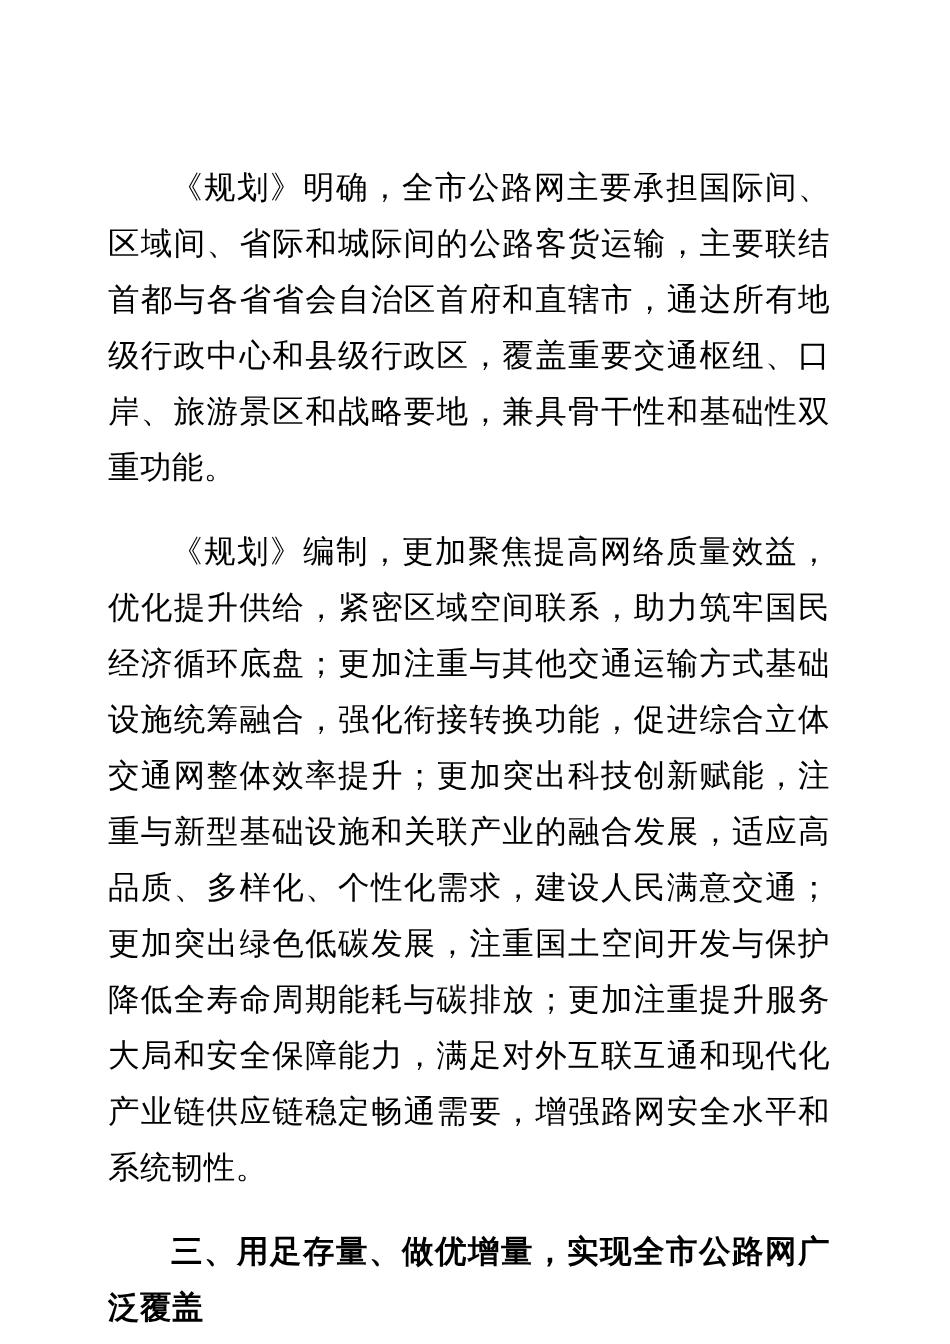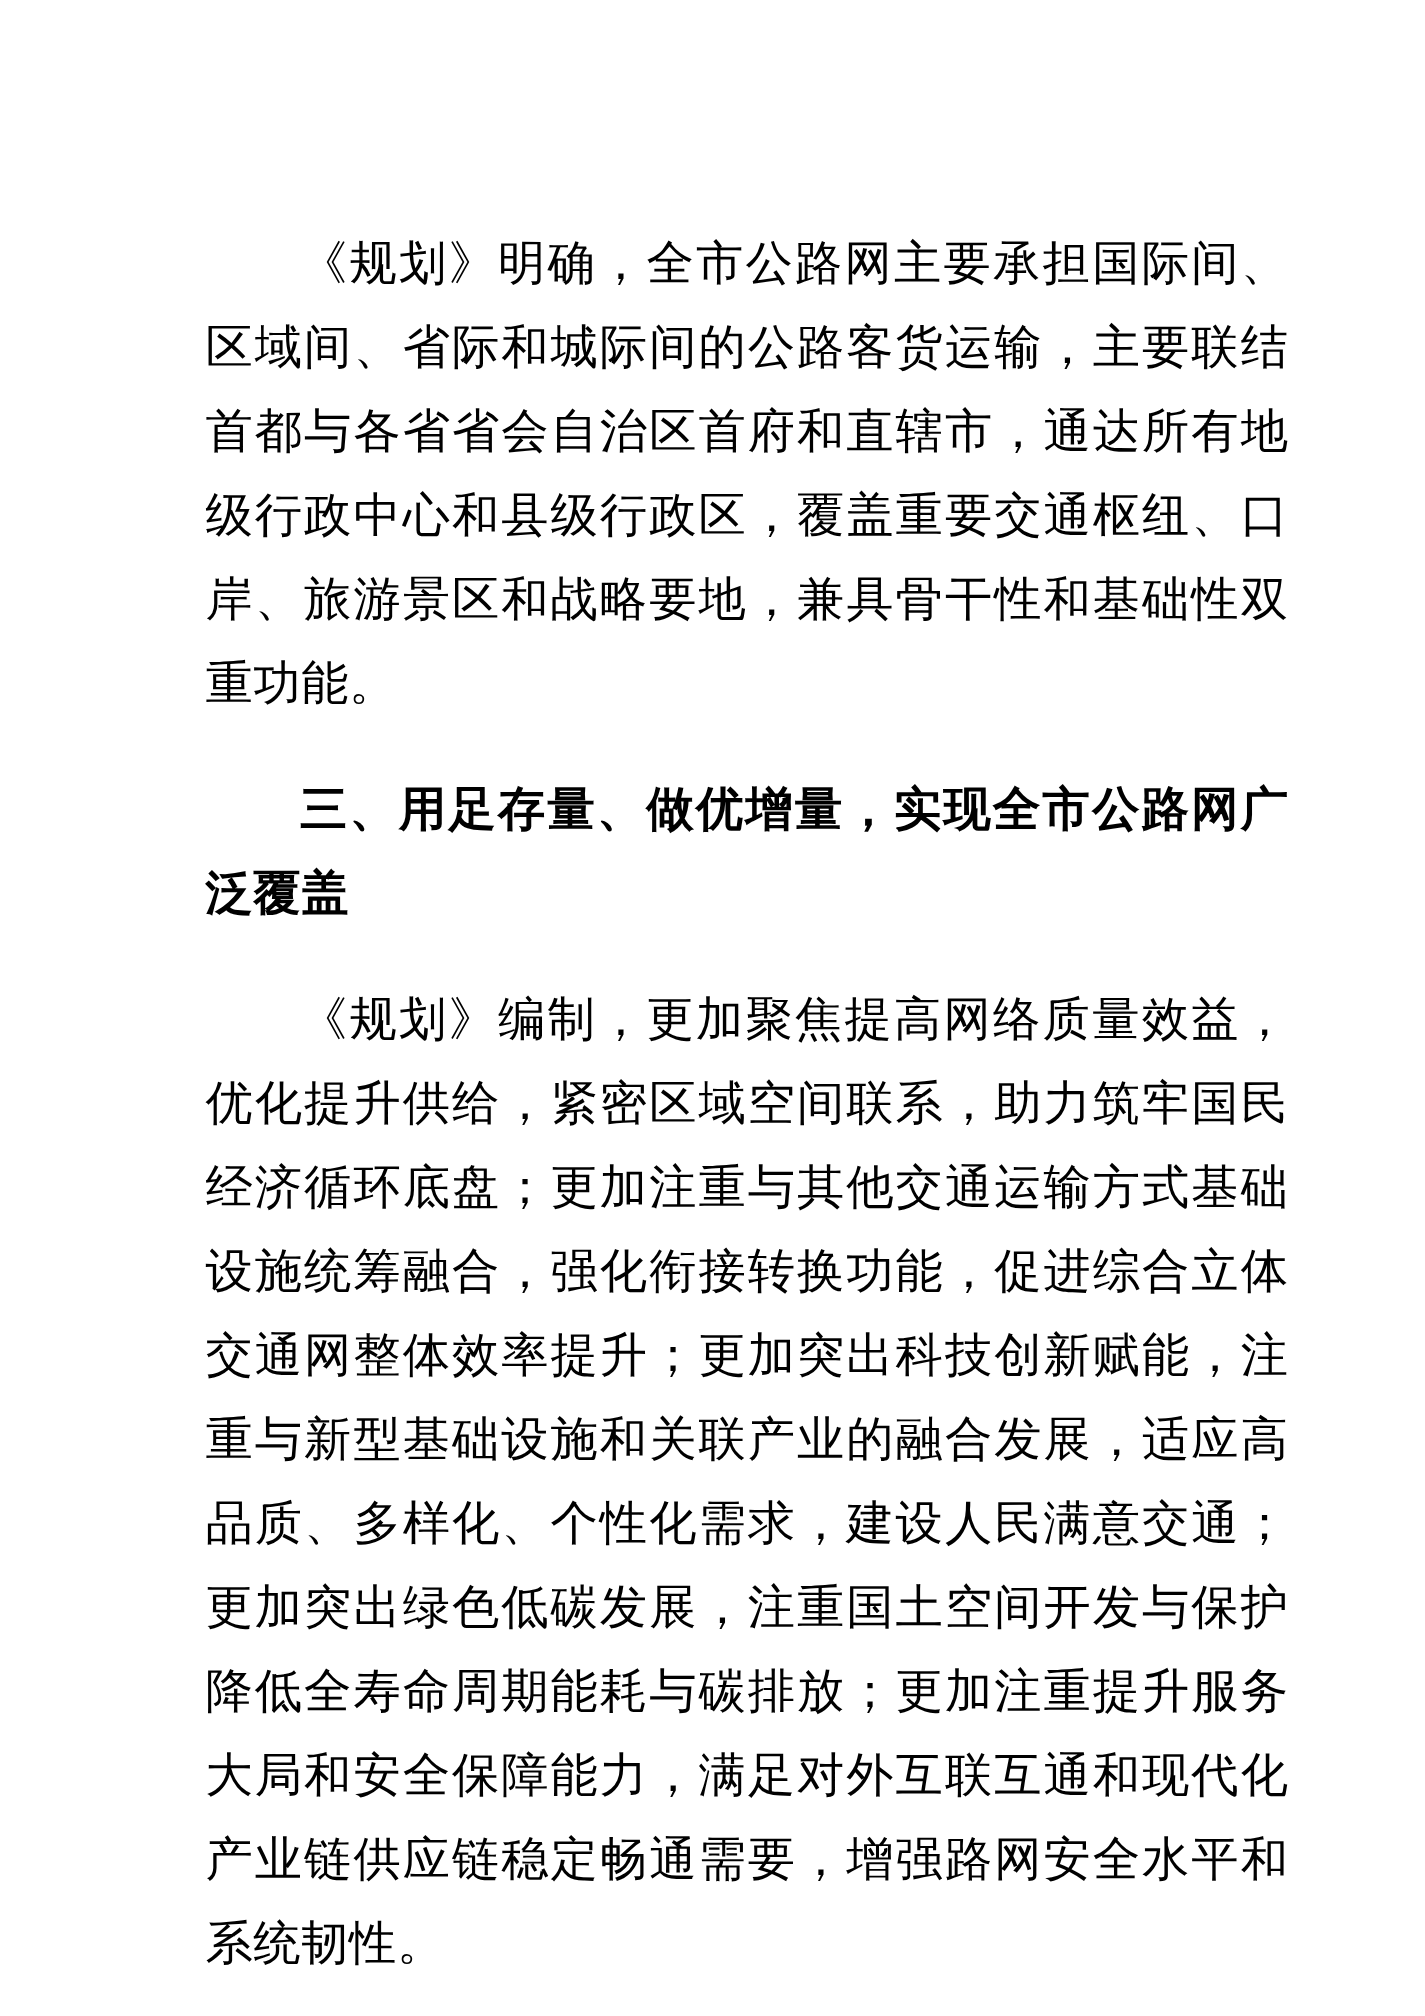--- a/index.html
+++ b/index.html
@@ -14,23 +14,22 @@
     width: 950px;
     height: 1344px;
     background: #ffffff;
     position: relative;
     box-sizing: border-box;
     overflow: hidden;
   }
   .doc-body {
     position: absolute;
     left: 108px;
-    top: 148px;
+    top: 160px;
     width: 722px;
-    margin-left: 29px;
   }
   .para {
     font-size: 31.5px;
     line-height: 56px;
     color: #000000;
     text-align: justify;
     text-justify: inter-ideograph;
     letter-spacing: 0.4px;
     margin: 0 0 28px 0;
     text-indent: 2em;
@@ -43,17 +42,17 @@
   .para.heading {
     font-weight: bold;
   }
 </style>
 </head>
 <body>
 
 <div class="page">
   <div class="doc-body">
     <p class="para">《规划》明确，全市公路网主要承担国际间、区域间、省际和城际间的公路客货运输，主要联结首都与各省省会自治区首府和直辖市，通达所有地级行政中心和县级行政区，覆盖重要交通枢纽、口岸、旅游景区和战略要地，兼具骨干性和基础性双重功能。</p>
+    <p class="para">《规划》编制，更加聚焦提高网络质量效益，优化提升供给，紧密区域空间联系，助力筑牢国民经济循环底盘；更加注重与其他交通运输方式基础设施统筹融合，强化衔接转换功能，促进综合立体交通网整体效率提升；更加突出科技创新赋能，注重与新型基础设施和关联产业的融合发展，适应高品质、多样化、个性化需求，建设人民满意交通；更加突出绿色低碳发展，注重国土空间开发与保护降低全寿命周期能耗与碳排放；更加注重提升服务大局和安全保障能力，满足对外互联互通和现代化产业链供应链稳定畅通需要，增强路网安全水平和系统韧性。</p>
     <p class="para heading">三、用足存量、做优增量，实现全市公路网广泛覆盖</p>
-    <p class="para">《规划》编制，更加聚焦提高网络质量效益，优化提升供给，紧密区域空间联系，助力筑牢国民经济循环底盘；更加注重与其他交通运输方式基础设施统筹融合，强化衔接转换功能，促进综合立体交通网整体效率提升；更加突出科技创新赋能，注重与新型基础设施和关联产业的融合发展，适应高品质、多样化、个性化需求，建设人民满意交通；更加突出绿色低碳发展，注重国土空间开发与保护降低全寿命周期能耗与碳排放；更加注重提升服务大局和安全保障能力，满足对外互联互通和现代化产业链供应链稳定畅通需要，增强路网安全水平和系统韧性。</p>
 
   </div>
 </div>
 
 </body></html>

